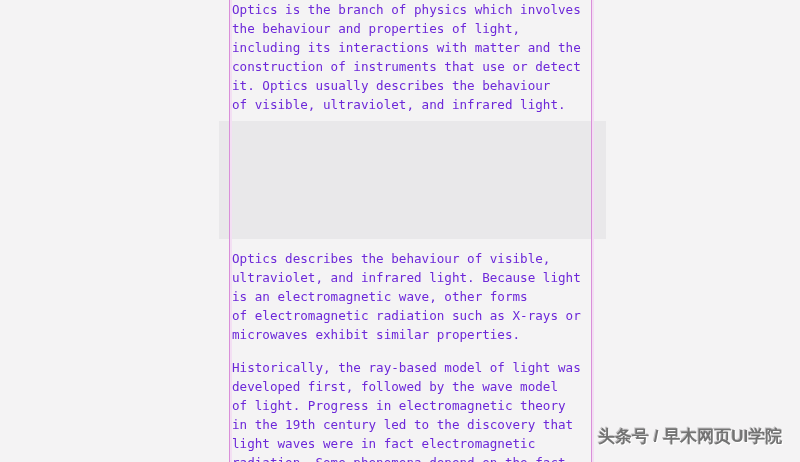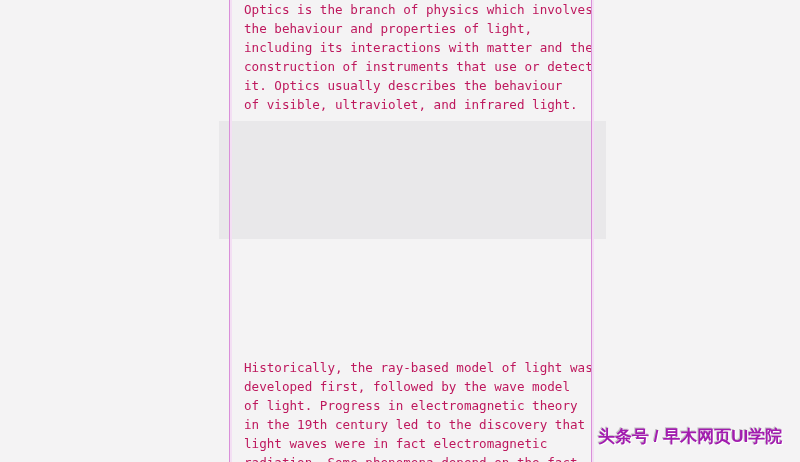--- a/index.html
+++ b/index.html
@@ -34,38 +34,37 @@
   }
   .guide-left  { left: 229px; }
   .guide-right { left: 591px; }
   .para {
     position: absolute;
     left: 232px;
     width: 372px;
     white-space: pre;
     font-size: 12.6px;
     line-height: 19px;
-    color: #be185d;
+    color: #6d28d9;
     z-index: 2;
     letter-spacing: 0;
-    padding-left: 12px;
   }
   .p1 { top: 0px; }
   .p2 { top: 136px; }
   .p3 { top: 249px; }
   .p4 { top: 358px; }
   .watermark {
     position: absolute;
     left: 598px;
     top: 425px;
     width: 200px;
     font-family: "Liberation Sans", "DejaVu Sans", sans-serif;
     font-size: 17px;
     font-weight: 700;
-    color: #a21caf;
+    color: #737373;
     text-shadow: 1px 1px 0 #ffffff, -1px -1px 0 #c2c0c2;
     white-space: nowrap;
     z-index: 4;
   }
 </style>
 </head>
 <body>
 
 <div class="canvas">
 
@@ -75,20 +74,25 @@
   <div class="guide guide-right"></div>
 
   <div class="para p1">Optics is the branch of physics which involves
 the behaviour and properties of light,
 including its interactions with matter and the
 construction of instruments that use or detect
 it. Optics usually describes the behaviour
 of visible, ultraviolet, and infrared light.</div>
 
 
+  <div class="para p3">Optics describes the behaviour of visible,
+ultraviolet, and infrared light. Because light
+is an electromagnetic wave, other forms
+of electromagnetic radiation such as X-rays or
+microwaves exhibit similar properties.</div>
 
   <div class="para p4">Historically, the ray-based model of light was
 developed first, followed by the wave model
 of light. Progress in electromagnetic theory
 in the 19th century led to the discovery that
 light waves were in fact electromagnetic
 radiation. Some phenomena depend on the fact</div>
 
   <div class="watermark">头条号 / 早木网页UI学院</div>
 

